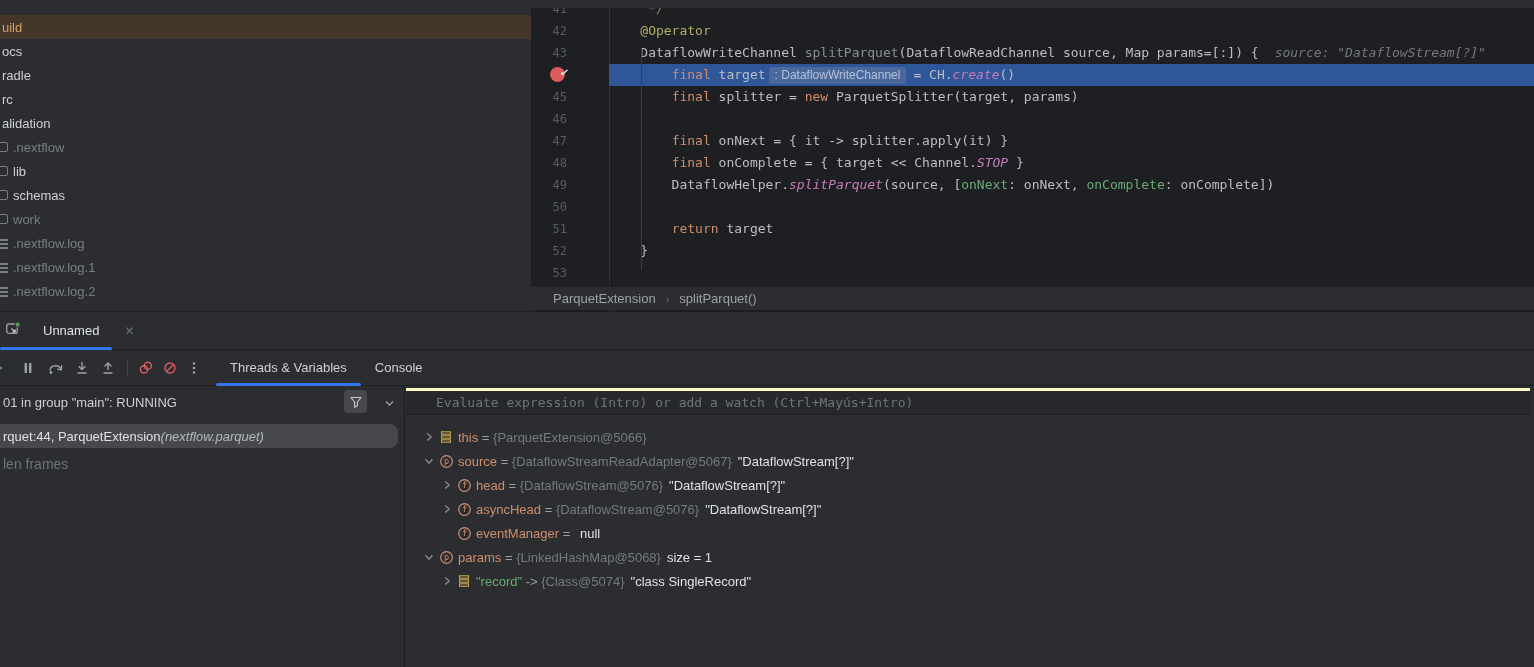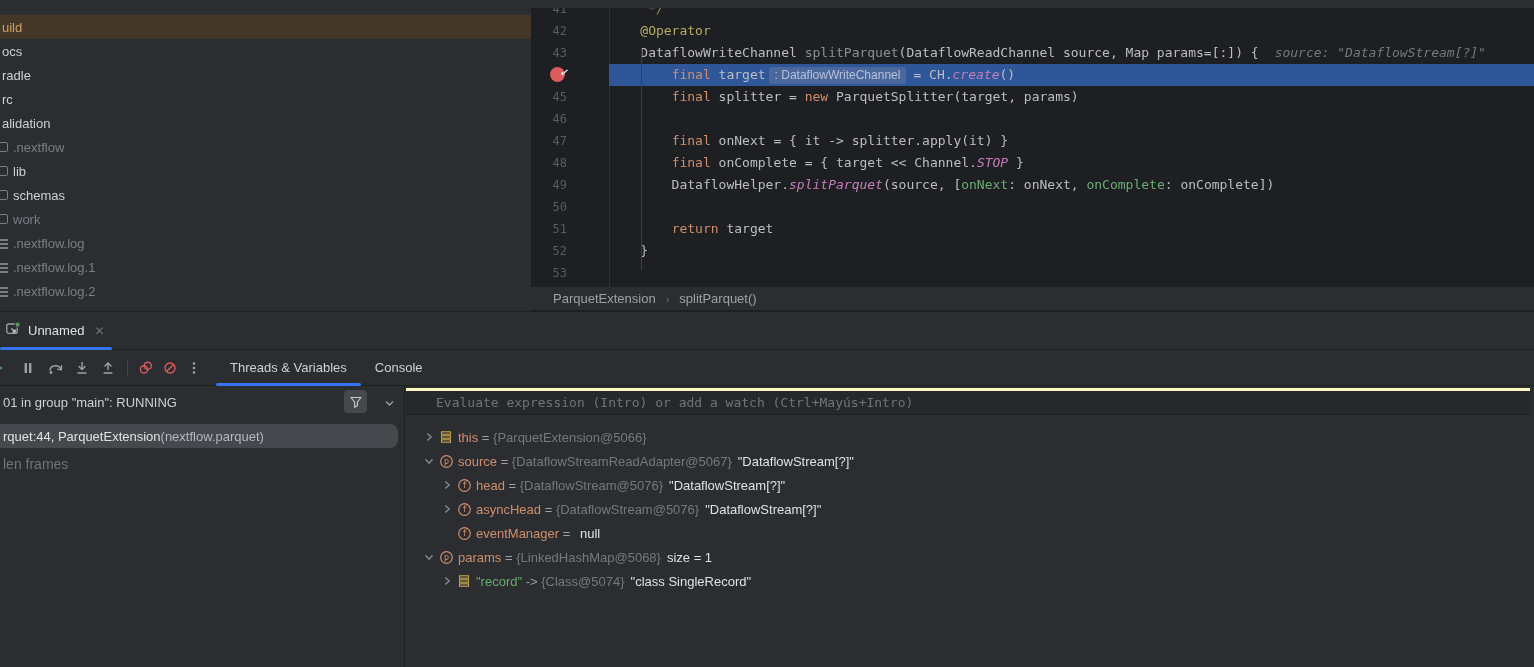--- a/index.html
+++ b/index.html
@@ -38,21 +38,21 @@
   .cA{color:#B3AE60}.cM{color:#C77DBB;font-style:italic}.cS{color:#6AAB73}
 
   
   #breadcrumb{position:absolute;left:531px;top:287px;width:1003px;height:24px;background:#2B2D30;z-index:5;
       display:flex;align-items:center;font-size:13px;color:#9DA0A6;padding-left:22px;border-bottom:1px solid #1E1F22}
   .bc-sep{color:#6F737A;margin:0 10px;font-size:11px}
 
   
   #debug{position:absolute;left:0;top:311px;width:1534px;height:356px;background:#2B2D30;border-top:1px solid #1E1F22}
   .tabrow{position:relative;height:38px;border-bottom:1px solid #1E1F22}
-  .session-tab{position:absolute;left:0;top:0;width:112px;height:37px;display:flex;align-items:center;gap:7px;padding-left:5px}
+  .session-tab{position:absolute;left:0;top:0;width:112px;height:37px;display:flex;align-items:center;gap:22px;padding-left:5px}
   .session-label{color:#DFE1E5;font-size:13px}
   .tab-close{color:#6F737A;font-size:12px;margin-left:3px}
   .session-underline{position:absolute;left:0;bottom:-1px;width:112px;height:3px;background:#3574F0;border-radius:2px}
 
   .toolbar{position:relative;height:36px;border-bottom:1px solid #1E1F22}
   .tb-icons{position:absolute;left:0;top:0;height:35px;display:flex;align-items:center}
   .tb-btn{width:26px;height:26px;display:flex;align-items:center;justify-content:center}
   .tb-btn.small{width:24px}
   .tb-sep{width:1px;height:16px;background:#43464A;margin:0 6px}
   .tb-resume{width:9px;height:26px;position:relative;overflow:hidden}
@@ -63,21 +63,21 @@
   .vtab.active:after{content:"";position:absolute;left:0;right:0;bottom:-1px;height:3px;background:#3574F0;border-radius:2px}
 
   .content{position:absolute;top:74px;bottom:0;left:0;right:0}
   .frames{position:absolute;left:0;top:0;bottom:0;width:405px;border-right:1px solid #1E1F22}
   .thread-label{position:absolute;left:3px;top:9px;font-size:13px;color:#CED0D6;white-space:nowrap}
   .filter-btn{position:absolute;right:37px;top:4px;width:23px;height:23px;background:#46484D;border-radius:4px;
               display:flex;align-items:center;justify-content:center}
   .thread-chevron{position:absolute;right:8px;top:10px}
   .frame-sel{position:absolute;top:38px;left:0;width:398px;height:24px;background:#46484D;border-radius:0 8px 8px 0;
              display:flex;align-items:center;font-size:13px;color:#DFE1E5;padding-left:3px;white-space:nowrap;overflow:hidden}
-  .frame-pkg{color:#B4B8BF}
+  .frame-pkg{font-style:italic;color:#B4B8BF}
   .frame-hidden{position:absolute;top:70px;left:3px;font-size:14px;color:#6F737A}
 
   .vars{position:absolute;left:406px;top:0;right:0;bottom:0}
   .eval{position:absolute;top:2px;left:0;right:4px;height:27px;background:#26282C;border-top:3px solid #fef9c3;
         border-bottom:1px solid #1E1F22;display:flex;align-items:center;padding-left:30px;
         font-family:"DejaVu Sans Mono",monospace;font-size:13px;color:#6F737A}
   #var-rows{position:absolute;top:39px;left:0;right:0}
   .var-row{height:24px;display:flex;align-items:center;font-size:13px;white-space:pre}
   .vr-chev{width:18px;flex:none;display:flex;justify-content:center}
   .vr-ico{width:16px;height:16px;margin-right:4px;flex:none;display:flex;align-items:center;justify-content:center}

